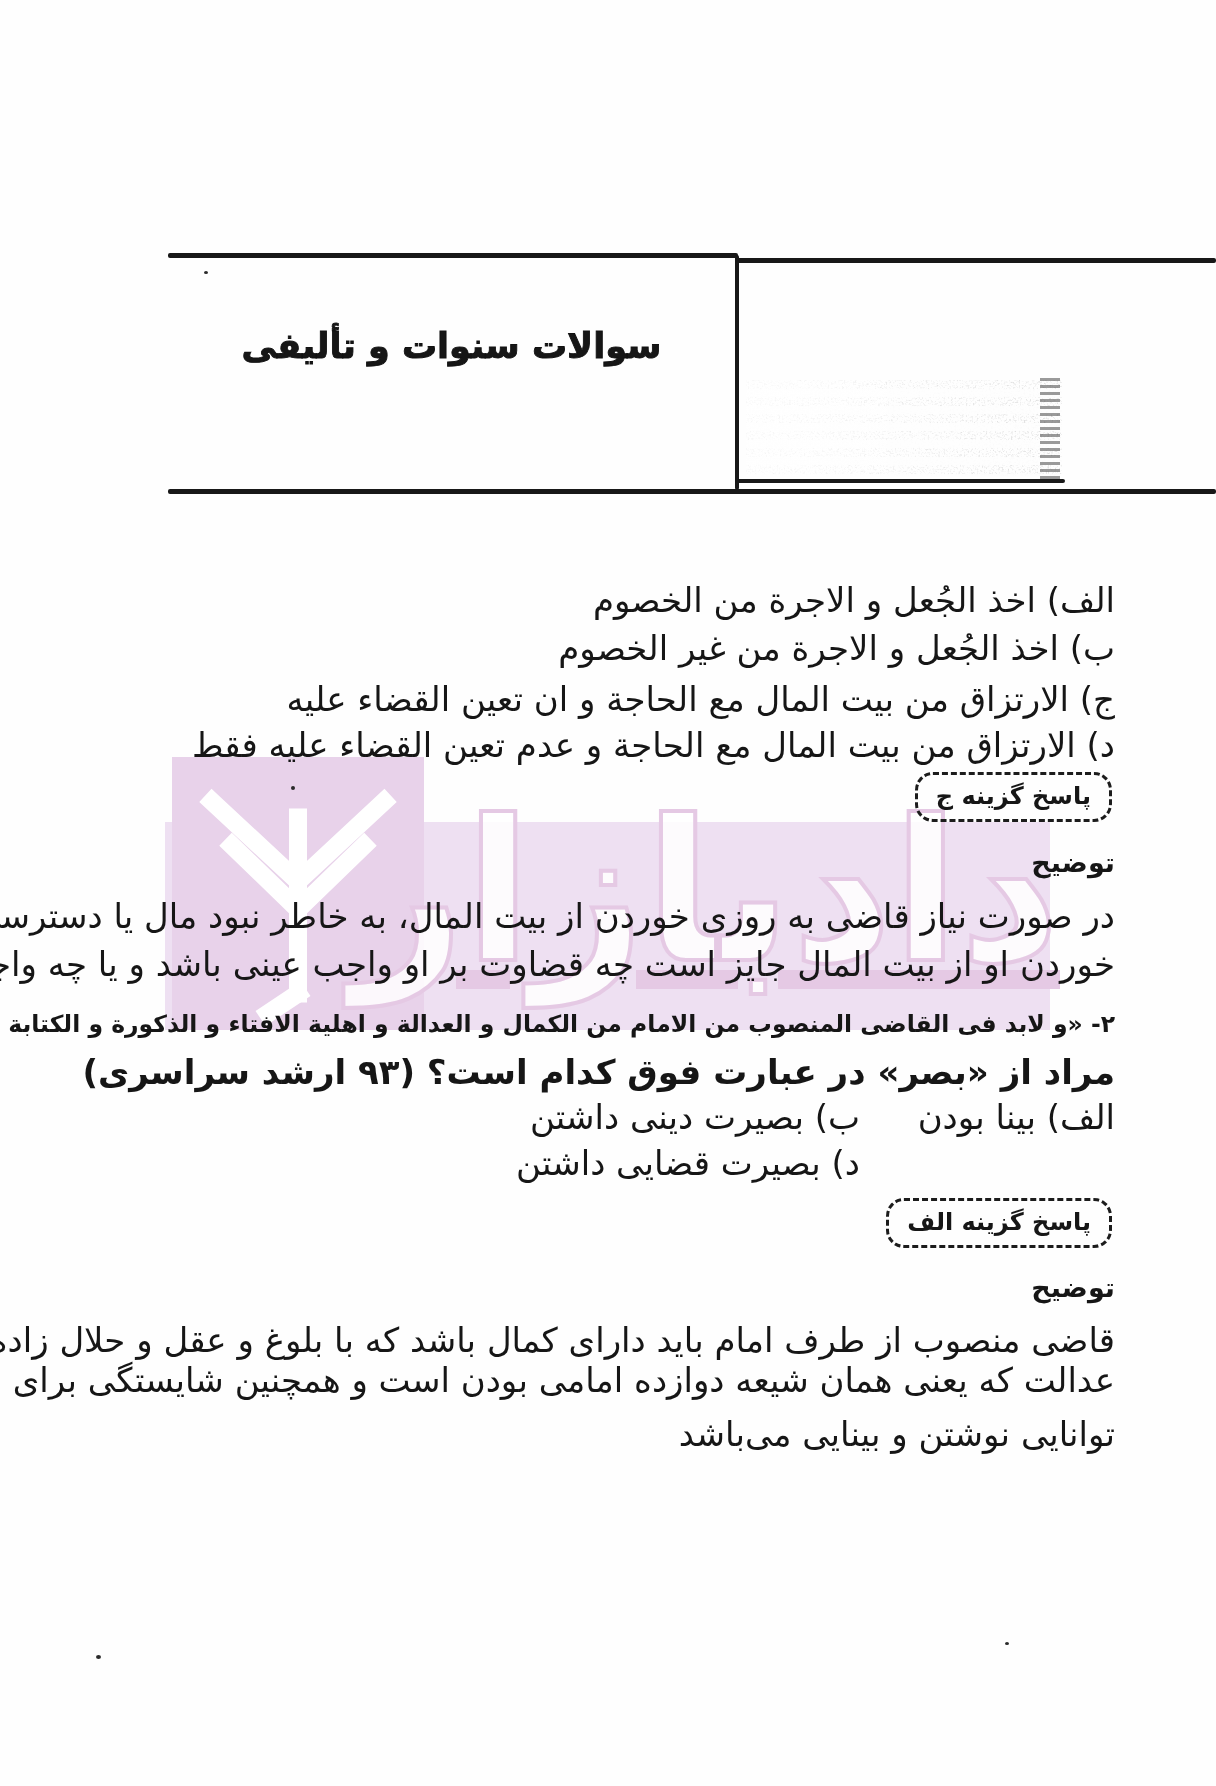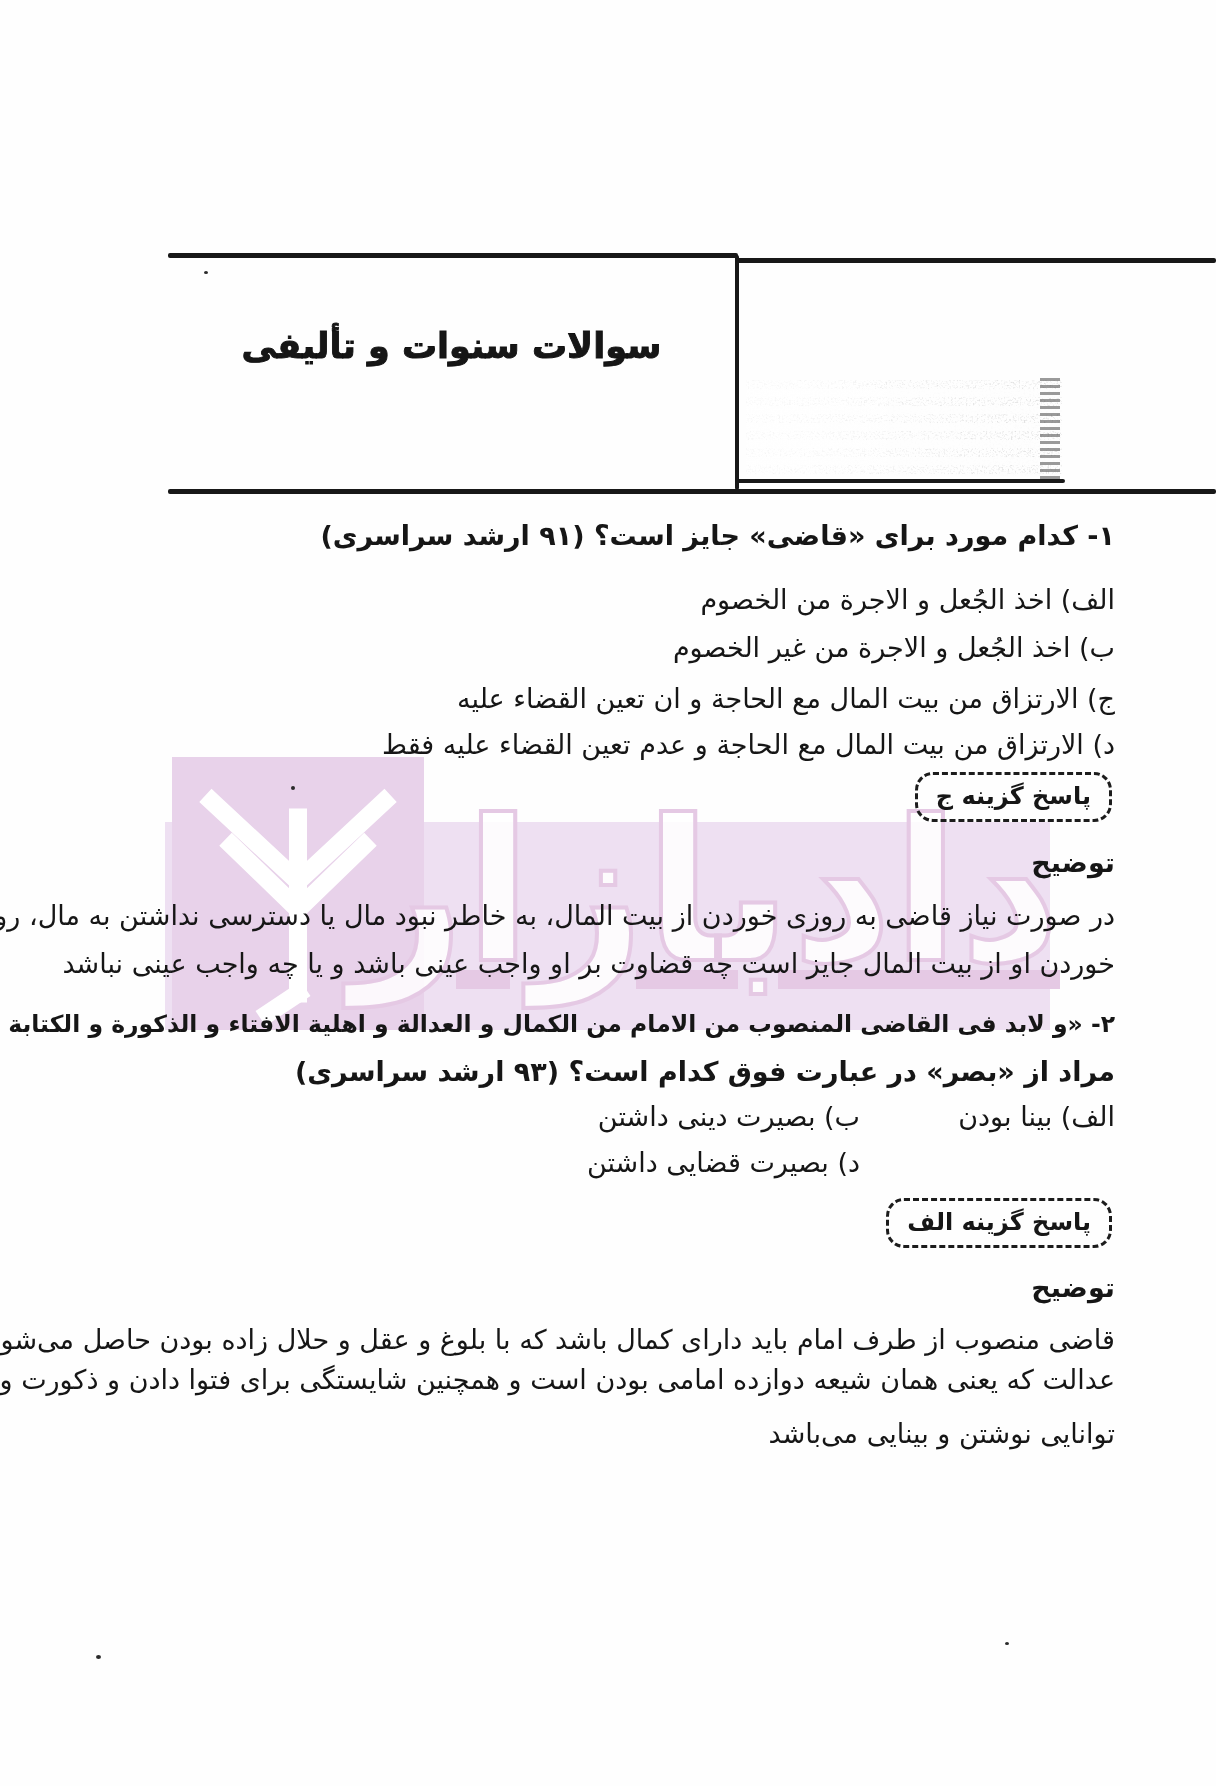--- a/index.html
+++ b/index.html
@@ -33,21 +33,21 @@
   .wm-word{
     left:420px;top:742px;width:640px;height:300px;z-index:1;
     font-size:196px;font-weight:700;line-height:300px;text-align:center;
     color:rgba(255,255,255,.85);
     -webkit-text-stroke:4px #e5c9e4;
     white-space:nowrap;overflow:visible;text-decoration:underline;
   }
   
   .line{
     right:101px;white-space:nowrap;direction:rtl;text-align:right;
-    font-size:27px;line-height:40px;z-index:2;
+    font-size:34px;line-height:40px;z-index:2;
   }
   .bold{font-weight:700;}
   .q2l1{font-size:23.5px;letter-spacing:-0.2px;}
   .badge{
     right:104px;z-index:2;direction:rtl;
     border:3px dashed #1c1c1c;border-radius:18px;
     padding:7px 18px 9px 18px;
     font-size:24px;font-weight:700;white-space:nowrap;background:transparent;
   }
   .expl-head{font-size:27px;}
@@ -84,21 +84,20 @@
       <filter id="nz" x="0" y="0" width="100%" height="100%">
         <feTurbulence type="fractalNoise" baseFrequency="0.55" numOctaves="2" seed="11"></feTurbulence>
         <feColorMatrix type="matrix" values="0 0 0 0 0.32  0 0 0 0 0.32  0 0 0 0 0.32  0.7 0.7 0.7 0 -1.05"></feColorMatrix>
       </filter>
       <rect x="0" y="0" width="316" height="96" filter="url(#nz)"></rect>
     </svg>
     <div class="abs stamp-fade"></div>
     <div class="abs stamp-edge"></div>
   </div>
 
-  <div class="abs line bold" style="top:516px;font-size:27px;">١- کدام مورد برای «قاضی» جایز است؟ (٩١ ارشد سراسری)</div>
   <div class="abs line" style="top:580px;">الف) اخذ الجُعل و الاجرة من الخصوم</div>
   <div class="abs line" style="top:679px;">ج) الارتزاق من بيت المال مع الحاجة و ان تعين القضاء عليه</div>
   <div class="abs line" style="top:628px;">ب) اخذ الجُعل و الاجرة من غير الخصوم</div>
   <div class="abs line" style="top:725px;">د) الارتزاق من بيت المال مع الحاجة و عدم تعين القضاء عليه فقط</div>
 
   <div class="abs badge" style="top:772px;">پاسخ گزینه ج</div>
 
   <div class="abs line bold expl-head" style="top:843px;">توضیح</div>
   <div class="abs line" style="top:896px;">در صورت نیاز قاضی به روزی خوردن از بیت المال، به خاطر نبود مال یا دسترسی نداشتن به مال، روزی</div>
   <div class="abs line" style="top:944px;">خوردن او از بیت المال جایز است چه قضاوت بر او واجب عینی باشد و یا چه واجب عینی نباشد</div>

